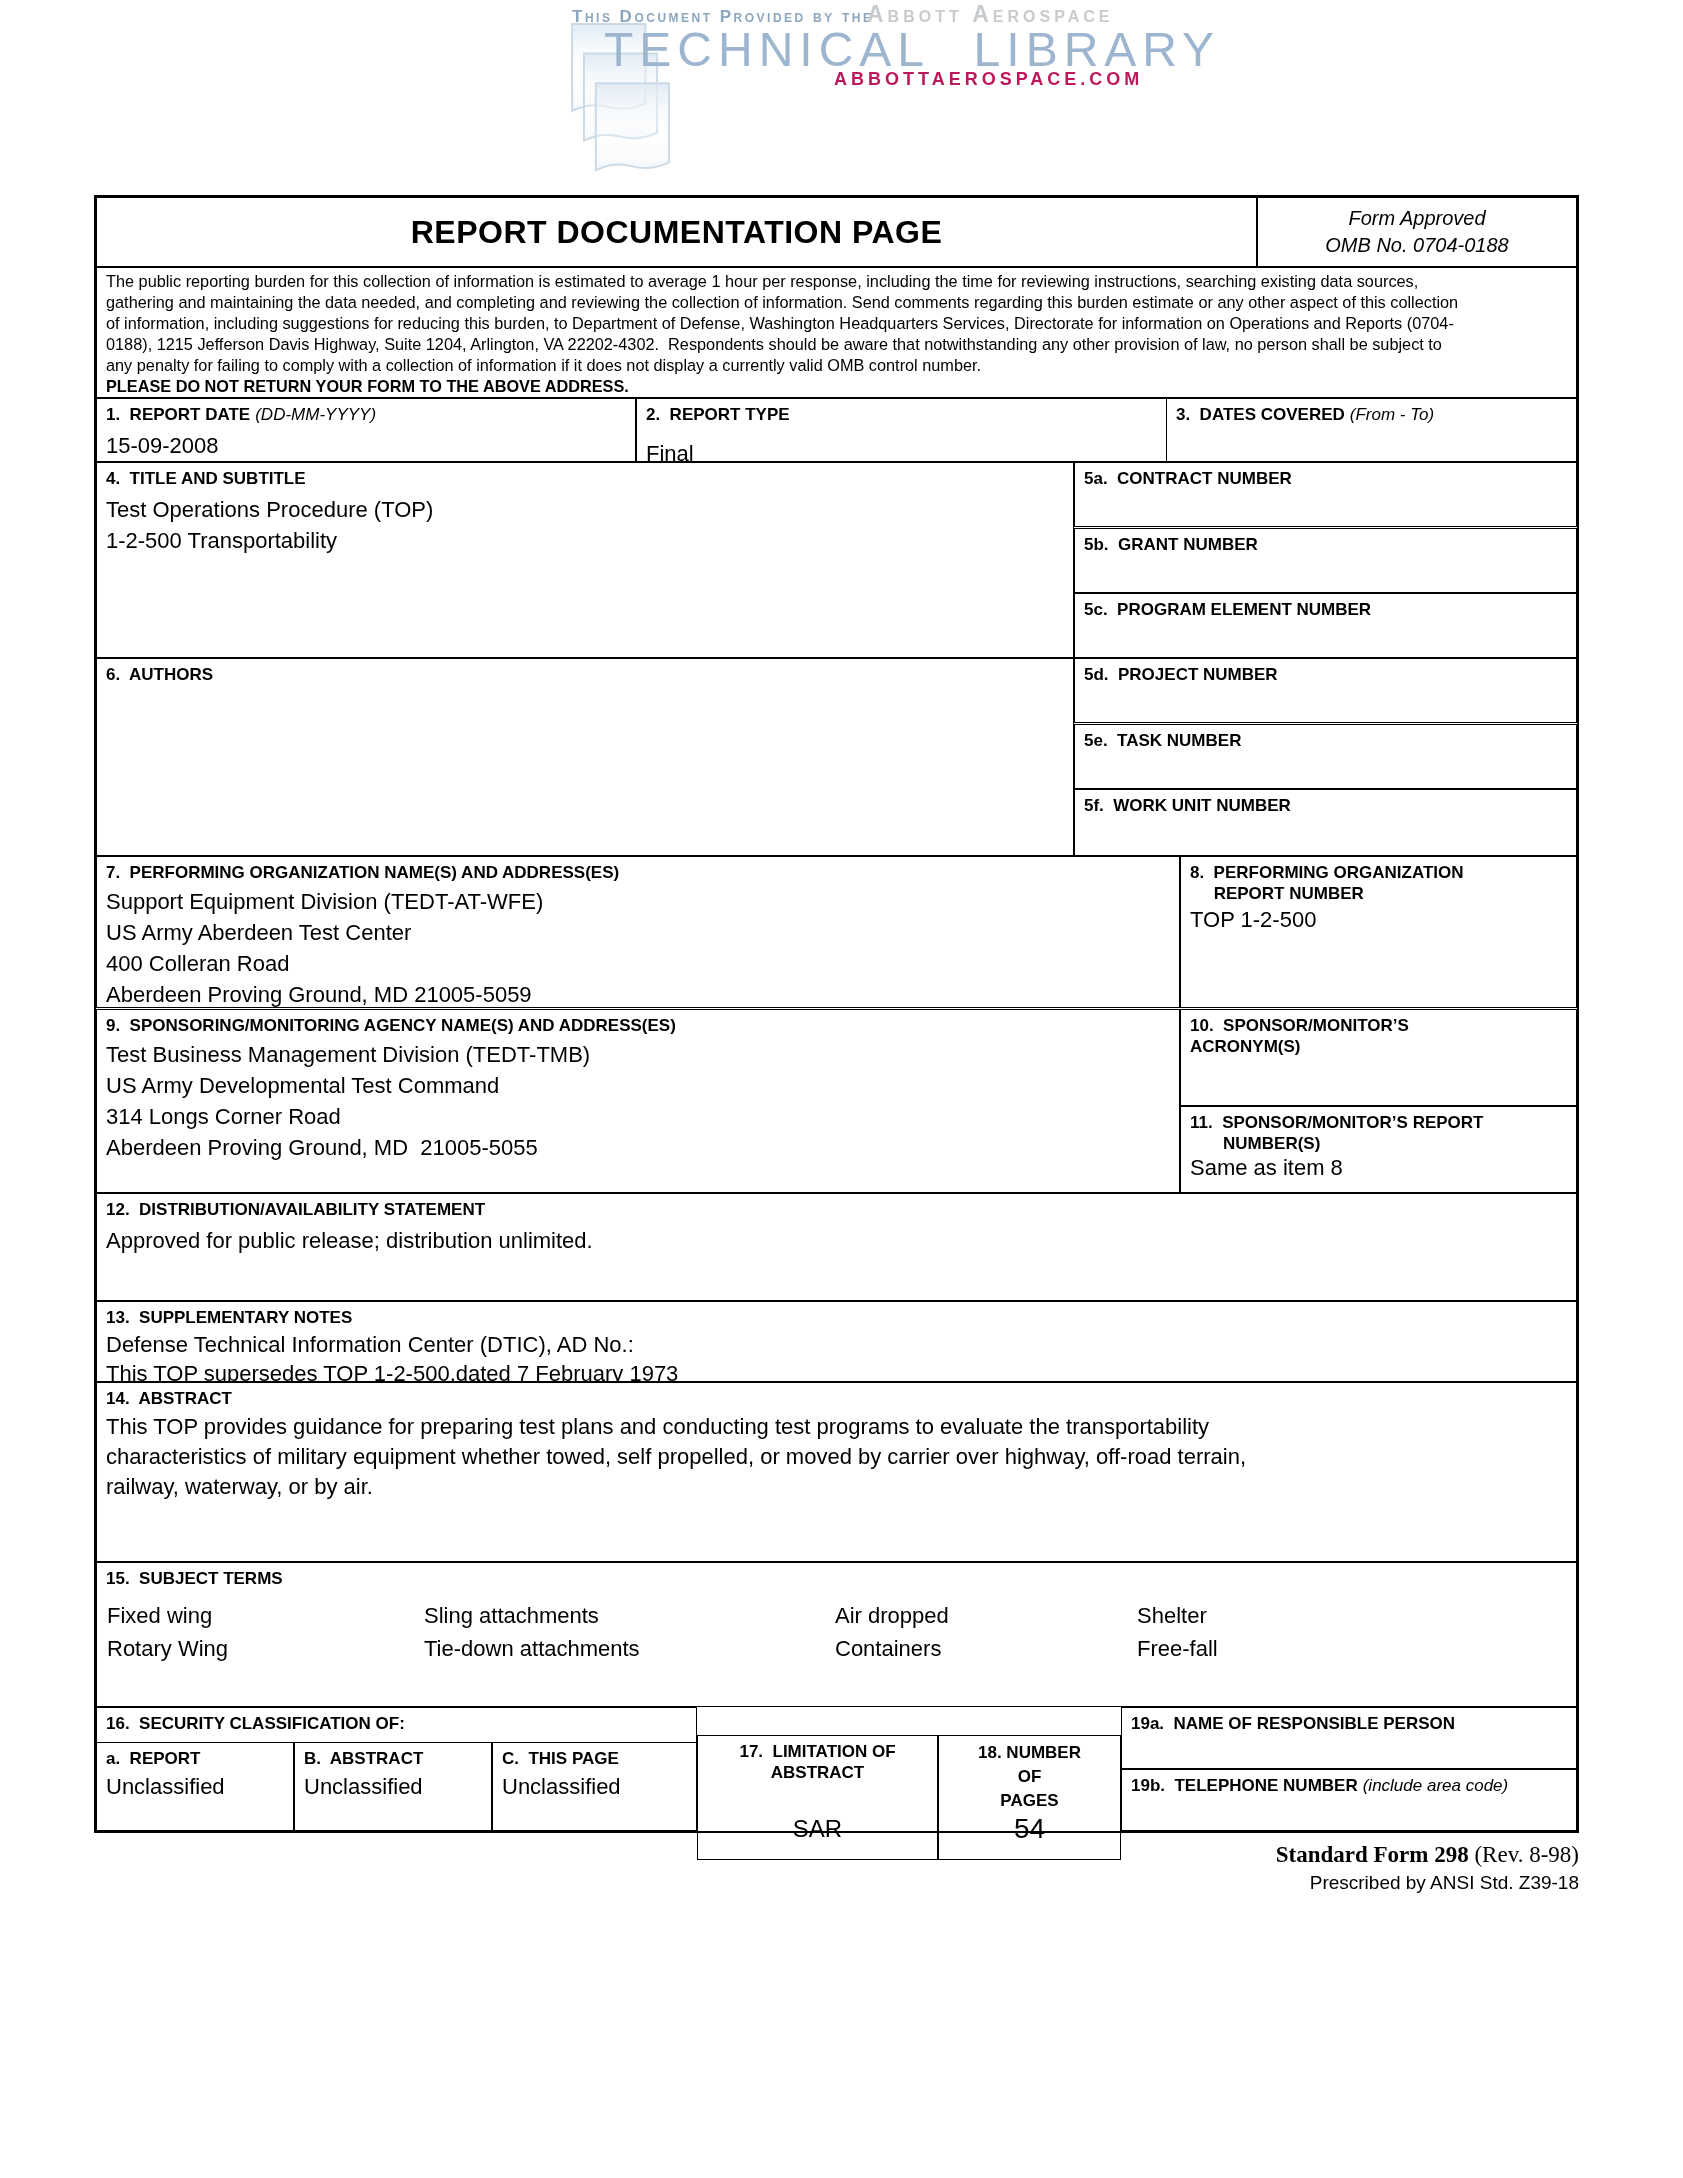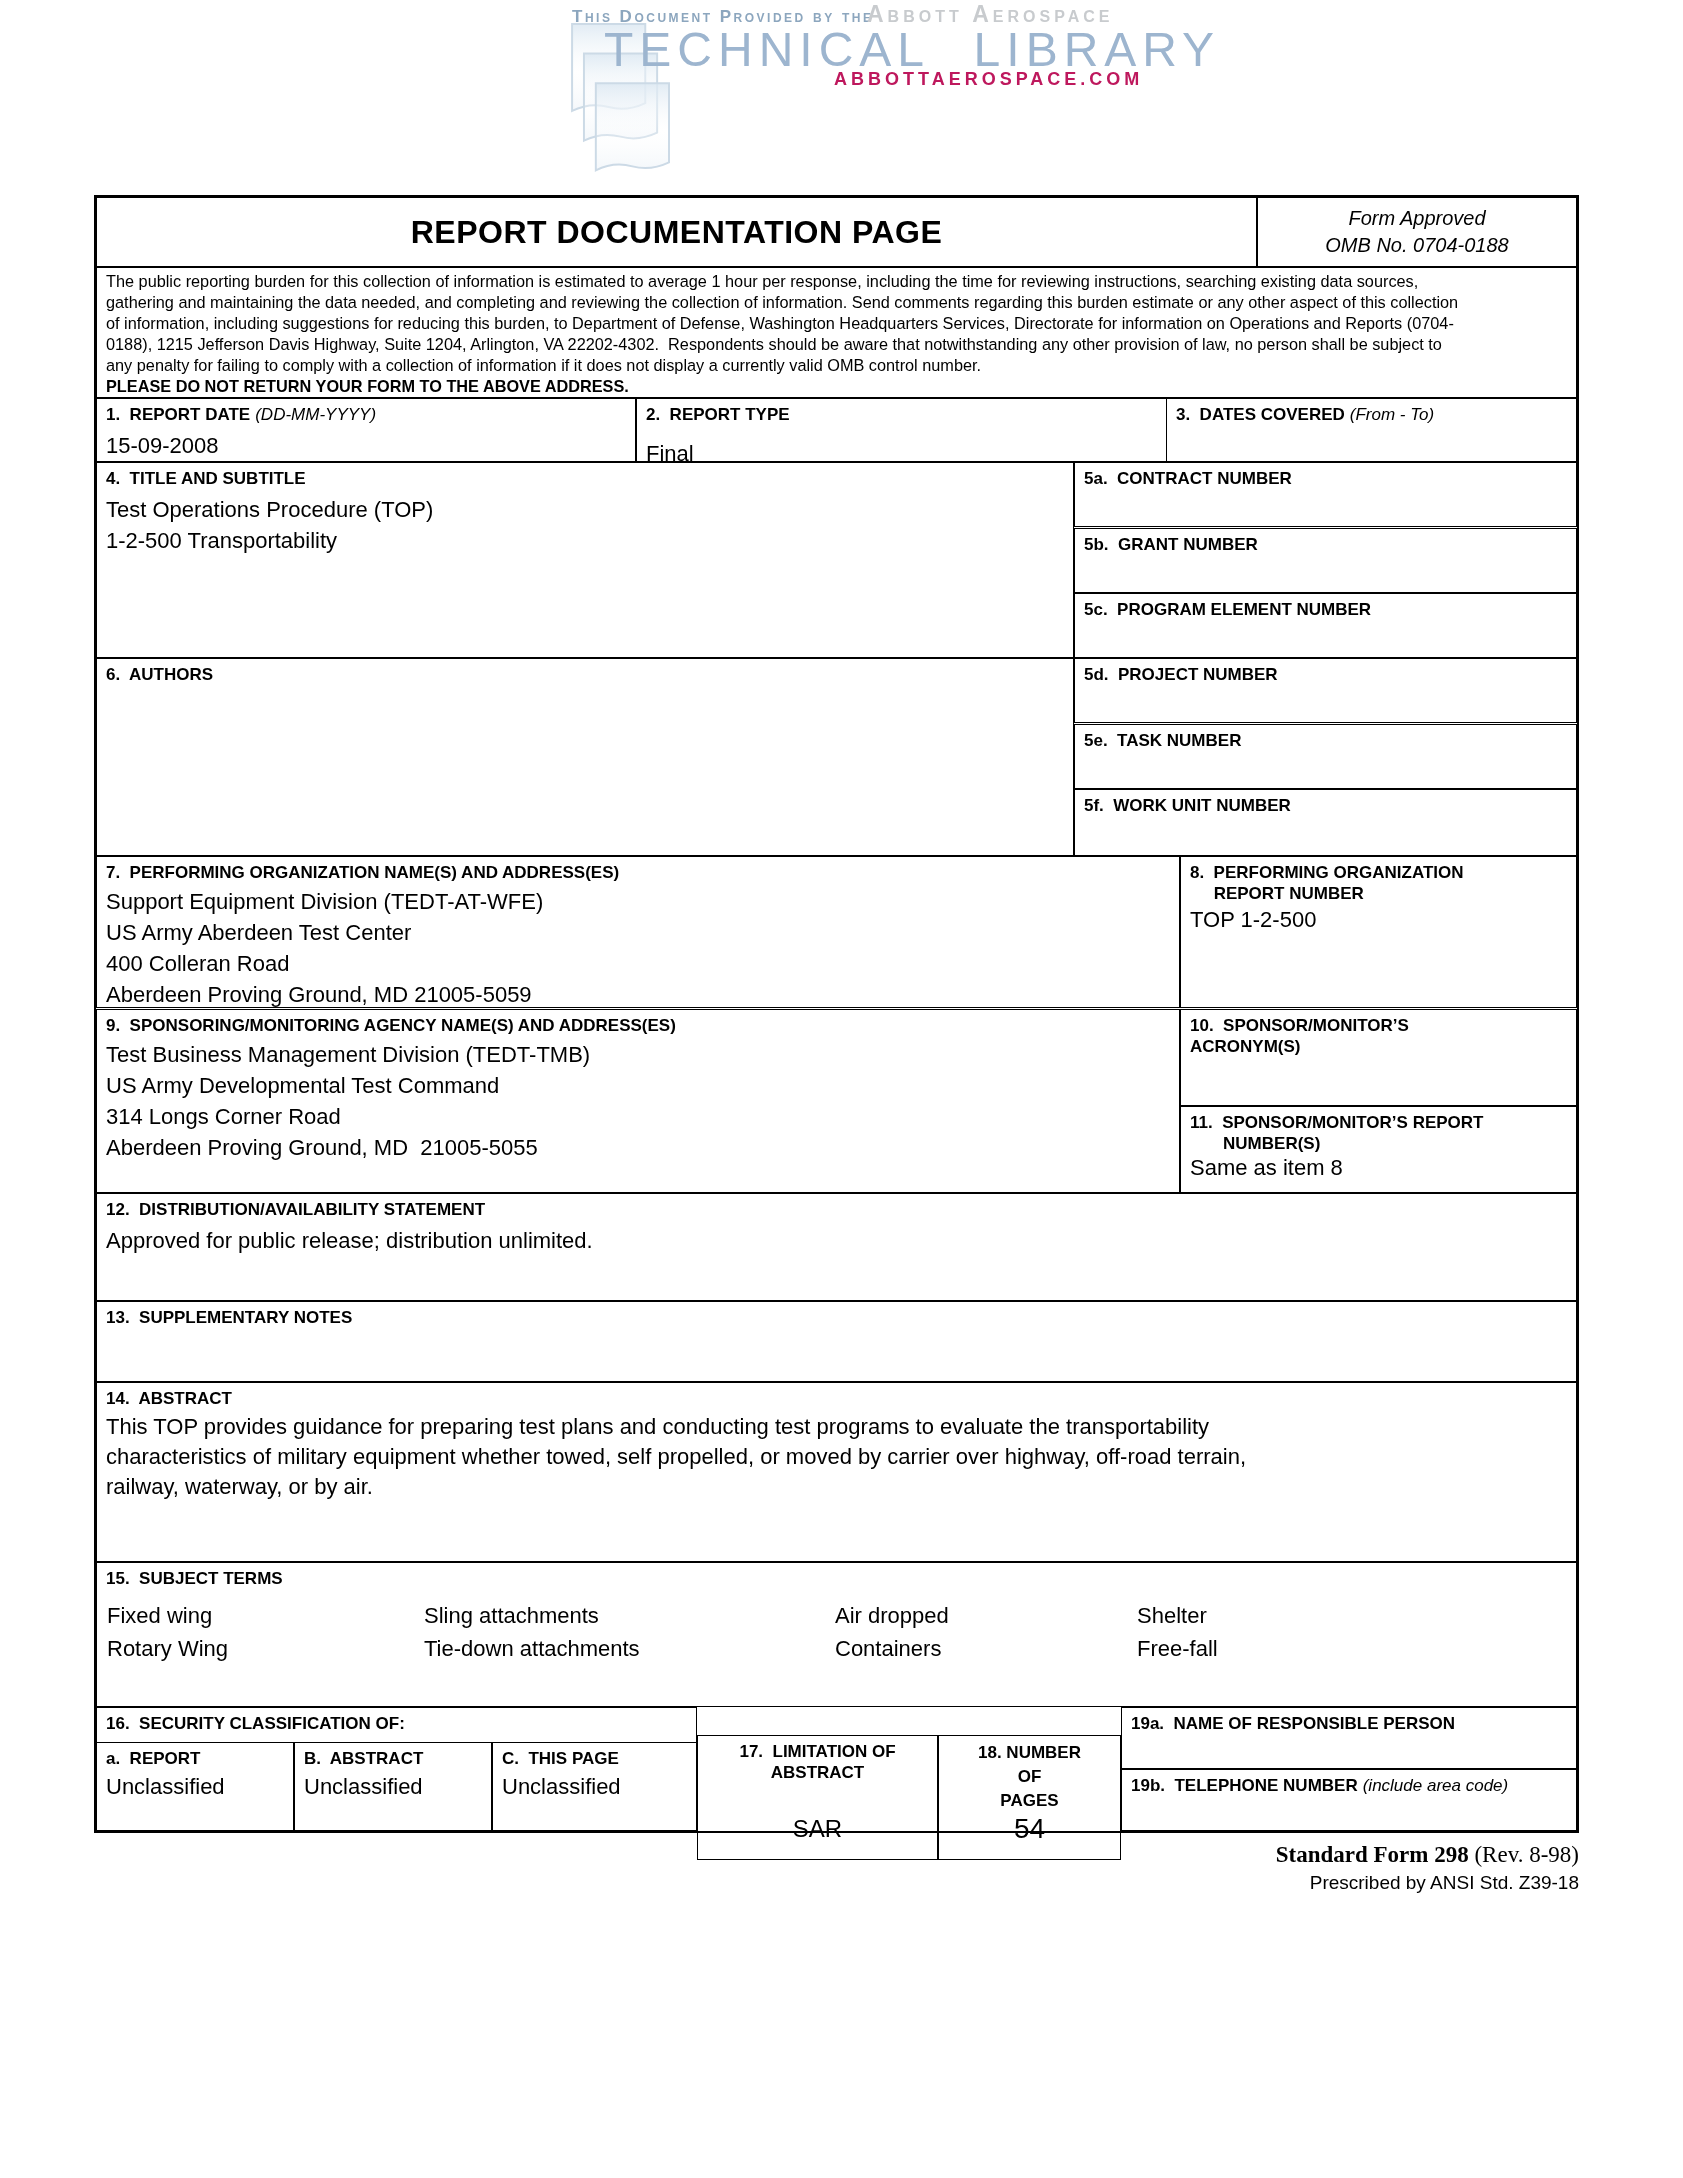--- a/index.html
+++ b/index.html
@@ -195,20 +195,22 @@
       <div class="val" style="line-height:28px">Same as item 8</div>
     </div>
 
     <div class="cell" style="left:0;top:996px;width:1481px;height:108px">
       <div class="lbl">12.  DISTRIBUTION/AVAILABILITY STATEMENT</div>
       <div class="val gap-sm">Approved for public release; distribution unlimited.</div>
     </div>
 
     <div class="cell" style="left:0;top:1104px;width:1481px;height:81px">
       <div class="lbl">13.  SUPPLEMENTARY NOTES</div>
+      <div class="val notes-val">Defense Technical Information Center (DTIC), AD No.:
+This TOP supersedes TOP 1-2-500,dated 7 February 1973</div>
     </div>
 
     <div class="cell" style="left:0;top:1185px;width:1481px;height:180px">
       <div class="lbl">14.  ABSTRACT</div>
       <div class="val abstract-val">This TOP provides guidance for preparing test plans and conducting test programs to evaluate the transportability
 characteristics of military equipment whether towed, self propelled, or moved by carrier over highway, off-road terrain,
 railway, waterway, or by air.</div>
     </div>
 
     <div class="cell" style="left:0;top:1365px;width:1481px;height:145px;display:block">

